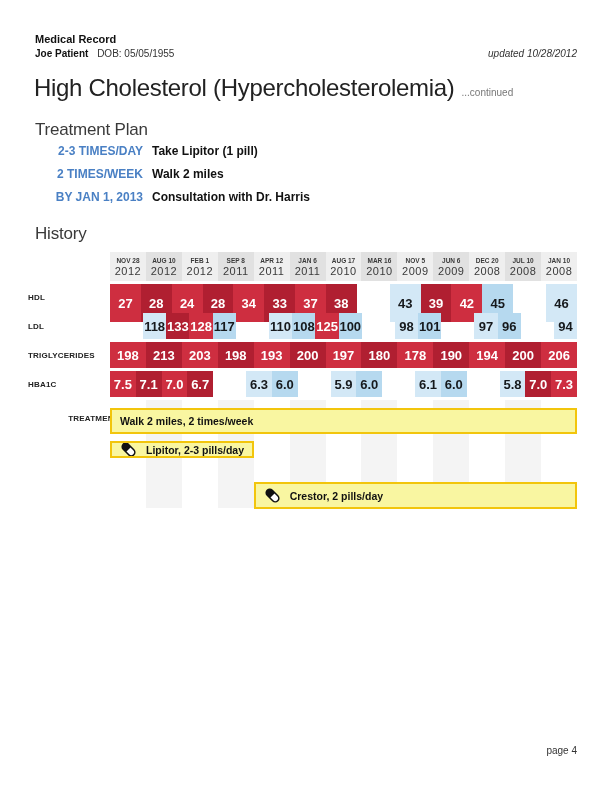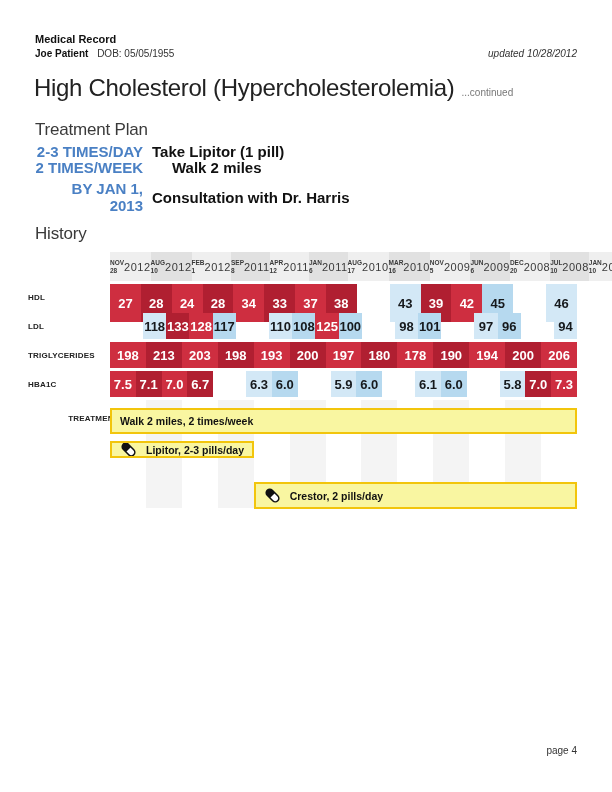--- a/index.html
+++ b/index.html
@@ -14,26 +14,26 @@
   .patient-dob{margin-left:6px;color:#333;}
   .updated{position:absolute;right:0;top:0;font-style:italic;color:#333;}
   
   .title-row{position:absolute;left:34px;top:74px;white-space:nowrap;}
   .title-main{font-size:24px;color:#222;letter-spacing:-0.3px;}
   .title-cont{font-size:10px;color:#777;margin-left:7px;}
   
   .sec-h{position:absolute;left:35px;font-size:17px;color:#3a3a3a;letter-spacing:-0.2px;}
   #tp-head{top:120px;} #hist-head{top:224px;}
   
-  .tp-row{position:absolute;left:35px;height:14px;display:flex;align-items:center;font-size:15px;}
+  .tp-row{position:absolute;left:35px;height:14px;display:flex;align-items:flex-start;font-size:12px;}
   .tp-when{width:108px;text-align:right;font-weight:bold;color:var(--plan-label-blue);}
   .tp-what{margin-left:9px;font-weight:bold;color:#111;}
   
   .flexrow{position:absolute;display:flex;}
-  .hcell{flex:1;display:flex;flex-direction:row;align-items:center;justify-content:center;color:#3a3a3a;}
+  .hcell{flex:1;display:flex;flex-direction:column;align-items:center;justify-content:center;color:#3a3a3a;}
   .hcell .md{font-size:6.5px;font-weight:bold;line-height:8px;}
   .hcell .yr{font-size:11px;line-height:12px;letter-spacing:0.5px;}
   .hcell.a{background:var(--header-col-odd);} .hcell.b{background:var(--header-col-even);}
   .cell{flex:1;display:flex;align-items:center;justify-content:center;font-size:13px;font-weight:bold;}
   .cell.hi{color:#ffffff;} .cell.no{color:#16191c;}
   .cell.hi.a{background:var(--red-high-odd);} .cell.hi.b{background:var(--red-high-even);}
   .cell.no.a{background:var(--blue-normal-odd);margin-left:33px;} .cell.no.b{background:var(--blue-normal-even);}
   .row-label{position:absolute;left:0;width:103px;text-align:left;font-size:8px;font-weight:bold;color:#222;letter-spacing:0.2px;padding-left:28px;}
   
   .stripe{position:absolute;top:400px;height:108px;background:var(--column-stripe);}
@@ -63,21 +63,21 @@
   <div class="title-row">
     <span class="title-main">High Cholesterol (Hypercholesterolemia)</span><span class="title-cont">...continued</span>
   </div>
 
   <div class="sec-h" id="tp-head">Treatment Plan</div>
   <div id="tp-rows">
       <div class="tp-row" style="top: 144px;">
         <div class="tp-when">2-3 TIMES/DAY</div>
         <div class="tp-what">Take Lipitor (1 pill)</div>
       </div>
-      <div class="tp-row" style="top: 160px; gap: 20px;">
+      <div class="tp-row" style="top: 167px;">
         <div class="tp-when">2 TIMES/WEEK</div>
         <div class="tp-what">Walk 2 miles</div>
       </div>
       <div class="tp-row" style="top: 190px;">
         <div class="tp-when">BY JAN 1, 2013</div>
         <div class="tp-what">Consultation with Dr. Harris</div>
       </div>
     </div>
 
   <div class="sec-h" id="hist-head">History</div>

